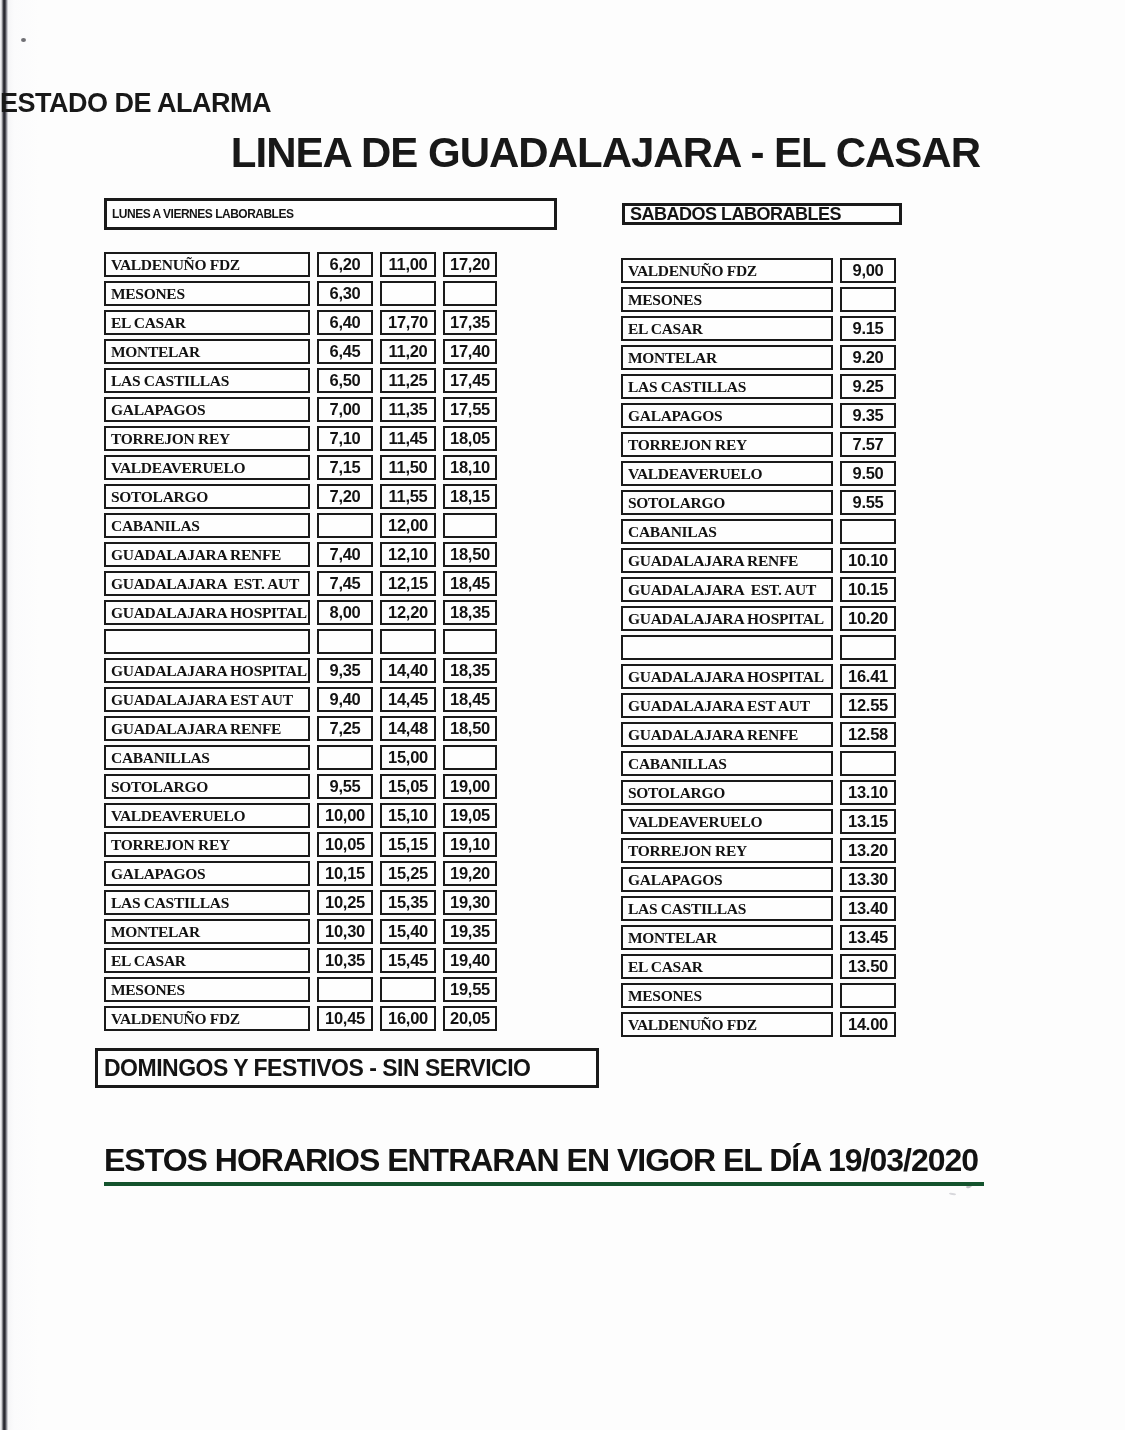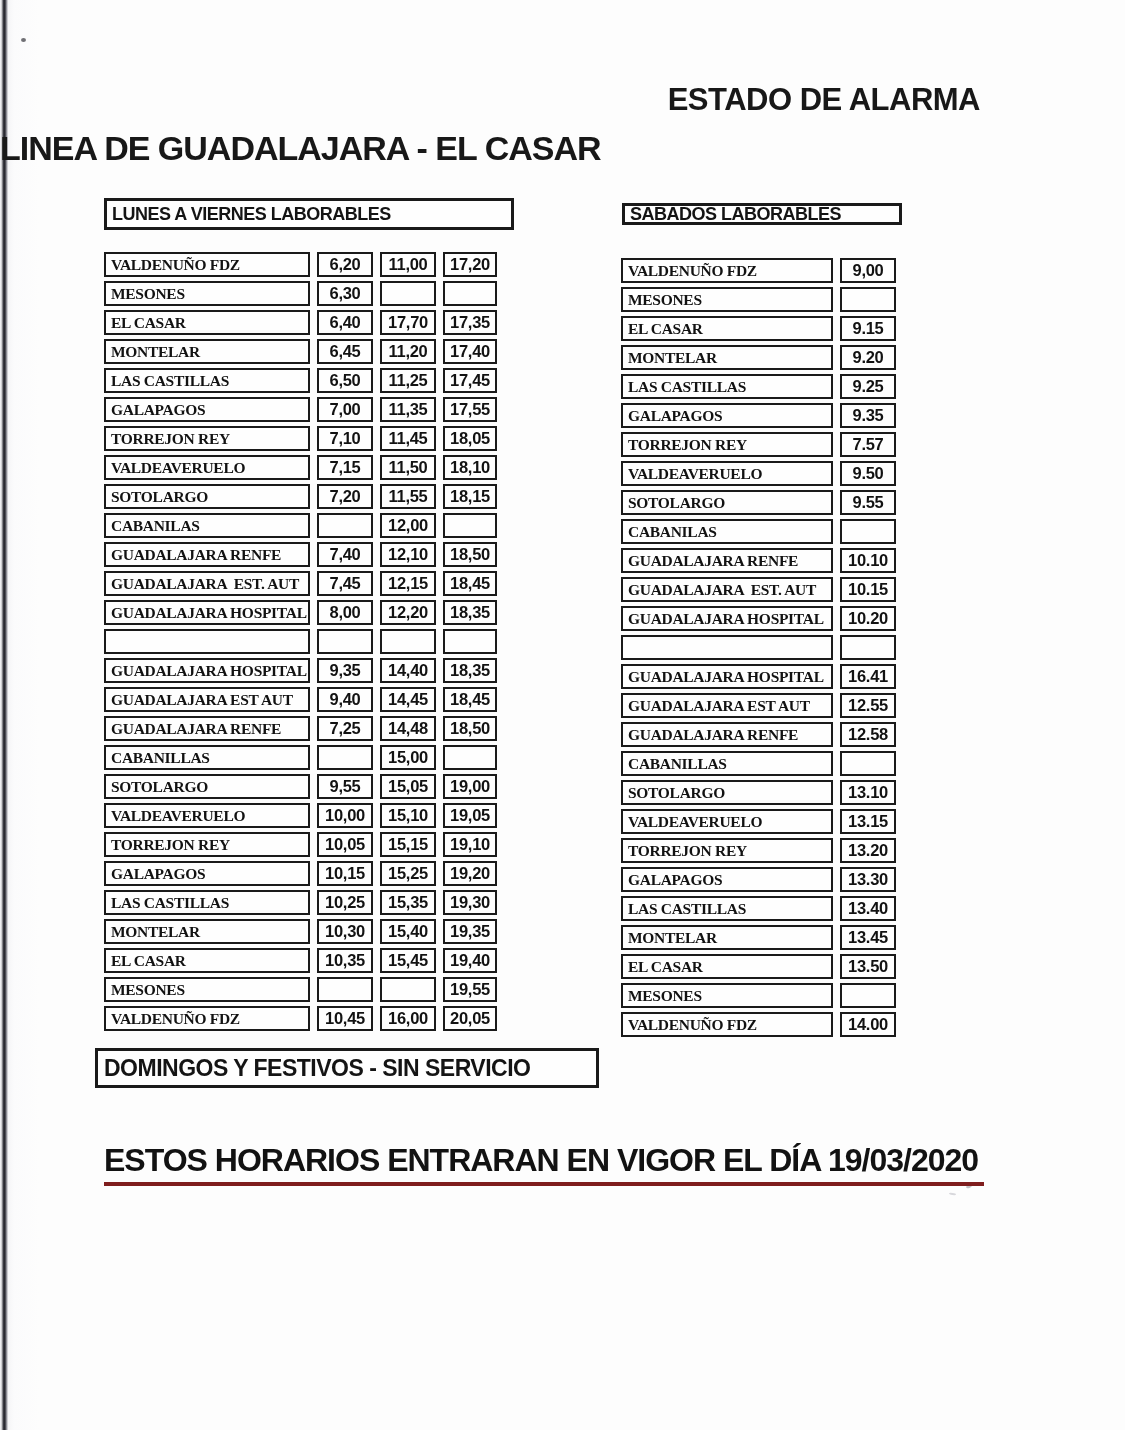--- a/index.html
+++ b/index.html
@@ -13,43 +13,43 @@
   
   .scan-edge{position:absolute;left:1px;top:0;width:7px;height:1430px;
     background:linear-gradient(90deg,#f5f5f7 0%,#3a3a42 35%,#23232a 55%,#8b8b93 78%,#ececef 100%);}
   .speck{position:absolute;border-radius:50%;}
   .speck-a{left:21px;top:38px;width:5px;height:4px;background:#6f6f74;}
   .speck-b{left:966px;top:1185px;width:6px;height:3px;background:#c2c2c6;transform:rotate(-20deg);}
   .speck-c{left:949px;top:1193px;width:7px;height:2px;background:#d8d8dc;transform:rotate(8deg);}
   .squiggle{position:absolute;left:262px;top:399px;width:34px;height:8px;
     border-top:2px solid #c7c7cb;border-radius:50%/100% 100% 0 0;transform:rotate(-6deg);}
   
-  .title1{position:absolute;left:0;top:82px;width:980px;text-align:right;
-    font-size:31px;font-weight:bold;letter-spacing:-0.5px;color:#181818;}
-  .title2{position:absolute;left:0;top:129px;width:980px;text-align:left;
-    font-size:34px;font-weight:bold;letter-spacing:-1px;color:#181818;}
+  .title1{position:absolute;left:0;top:88px;width:980px;text-align:left;
+    font-size:27px;font-weight:bold;letter-spacing:-0.5px;color:#181818;}
+  .title2{position:absolute;left:0;top:129px;width:980px;text-align:right;
+    font-size:42px;font-weight:bold;letter-spacing:-1px;color:#181818;}
   
   .box-header{position:absolute;border:3px solid #1a1a1a;background:#fefefe;
     display:flex;align-items:center;font-weight:bold;color:#141414;box-sizing:border-box;
     letter-spacing:-0.5px;}
-  .hdr-weekday{left:104px;top:198px;width:410px;height:32px;font-size:18px;padding-left:5px;}
+  .hdr-weekday{left:104px;top:198px;width:453px;height:32px;font-size:12px;padding-left:5px;}
   .hdr-saturday{left:622px;top:203px;width:280px;height:22px;font-size:18px;padding-left:5px;}
   .hdr-sunday{left:95px;top:1048px;width:504px;height:40px;font-size:23px;padding-left:6px;border-width:3.5px;text-align:center;}
   
   .grid{position:absolute;display:grid;column-gap:7px;row-gap:4px;}
   .grid-weekday{left:104px;top:252px;grid-template-columns:206px 56px 56px 54px;grid-auto-rows:25px;}
   .grid-saturday{left:621px;top:258px;grid-template-columns:212px 56px;grid-auto-rows:25px;}
   .cell{border:2.5px solid #1a1a1a;box-sizing:border-box;background:#fefefe;
     display:flex;align-items:center;font-weight:bold;color:#121212;overflow:hidden;}
   .cell.station{padding-left:5px;font-size:15.5px;letter-spacing:-0.3px;white-space:pre;font-family:Liberation Serif, serif;}
   .cell.time{justify-content:center;font-size:16.5px;letter-spacing:-0.3px;}
   
   .effective{position:absolute;left:104px;top:1142px;
     font-size:32px;font-weight:bold;letter-spacing:-1px;color:#121212;
-    border-bottom:4px solid #7f1d1d;padding:0 6px 3px 0;white-space:nowrap;}
+    border-bottom:4px solid #14532d;padding:0 6px 3px 0;white-space:nowrap;}
 </style>
 </head>
 <body>
 
 <div class="paper"></div>
 <div class="scan-edge"></div>
 <div class="speck speck-a"></div>
 <div class="squiggle"></div>
 <div class="speck speck-b"></div>
 <div class="speck speck-c"></div>

